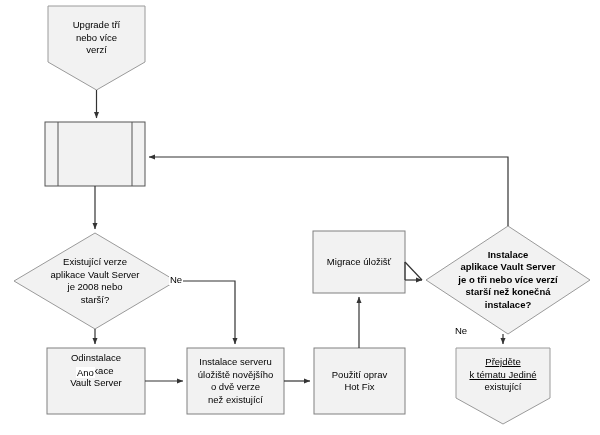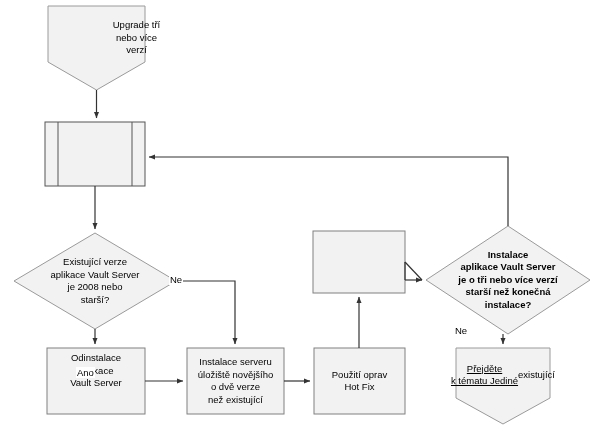--- a/index.html
+++ b/index.html
@@ -137,21 +137,21 @@
 
     <g>
       <polyline points="508,226 508,157 149,157" fill="none" stroke="#333333" stroke-width="1.2" marker-end="url(#arrow)"></polyline>
     </g>
 
     <g>
       <line x1="503" y1="334" x2="503" y2="344" stroke="#333333" stroke-width="1.2" marker-end="url(#arrow)"></line>
     </g>
   </svg>
 
-  <div class="node-label" style="left:48px; top:10px; width:97px; height:56px;margin-left:40px;">Upgrade tří
+  <div class="node-label" style="left:48px; top:10px; width:97px; height:56px;">Upgrade tří
 nebo více
 verzí</div>
 
 
   <div class="node-label" style="left:12px; top:240px; width:166px; height:82px;">Existující verze
 aplikace Vault Server
 je 2008 nebo
 starší?</div>
 
   <div class="node-label" style="left:47px; top:328px; width:98px; height:86px;">Odinstalace
@@ -159,28 +159,29 @@
 Vault Server</div>
 
   <div class="node-label" style="left:314px; top:348px; width:91px; height:66px;">Použití oprav
 Hot Fix</div>
 
   <div class="node-label" style="left:183px; top:348px; width:105px; height:66px;">Instalace serveru
 úložiště novějšího
 o dvě verze
 než existující</div>
 
+  <div class="node-label" style="left:313px; top:231px; width:92px; height:62px;">Migrace úložišť</div>
 
   <div class="node-label" style="left:424px; top:232px; width:168px; height:96px;font-weight:bold;">Instalace
 aplikace Vault Server
 je o tři nebo více verzí
 starší než konečná
 instalace?</div>
 
-  <div class="node-label" style="left:450px; top:352px; width:106px; height:46px; flex-direction:row;">
+  <div class="node-label" style="left:450px; top:352px; width:106px; height:46px; flex-direction:column;">
     <span class="link-text">Přejděte
 k tématu Jediné</span>
     <span>existující</span>
   </div>
 
   <div class="edge-label" style="left:169px; top:274px;">Ne</div>
 
   <div class="edge-label" style="left:76px; top:326px;margin-top:41px;">Ano</div>
 
   <div class="edge-label" style="left:454px; top:325px;">Ne</div>

